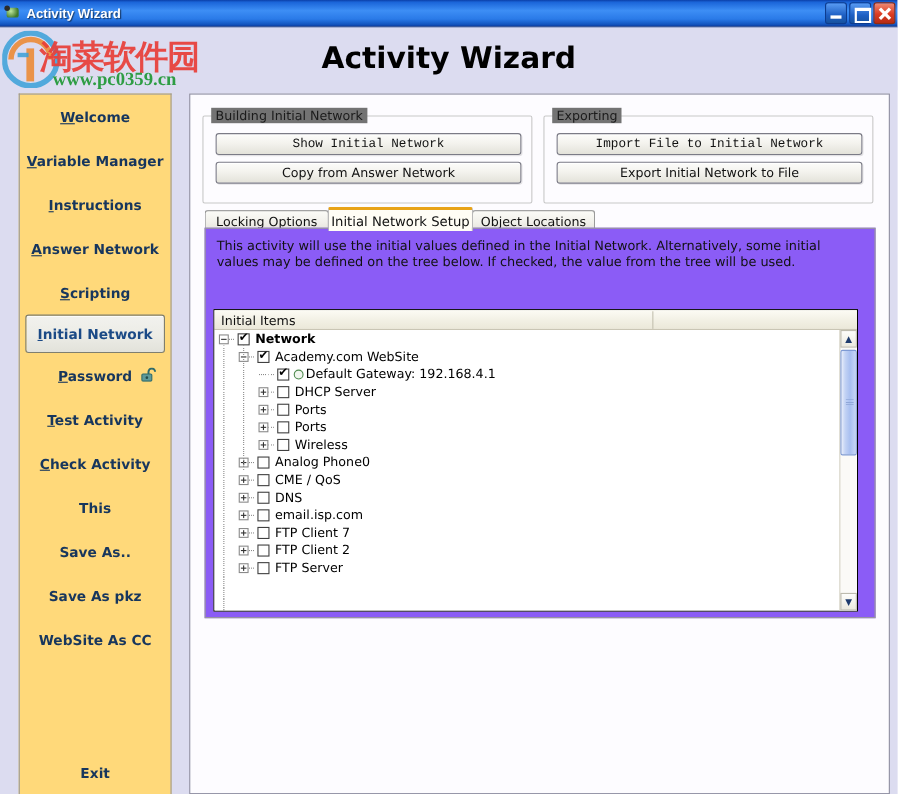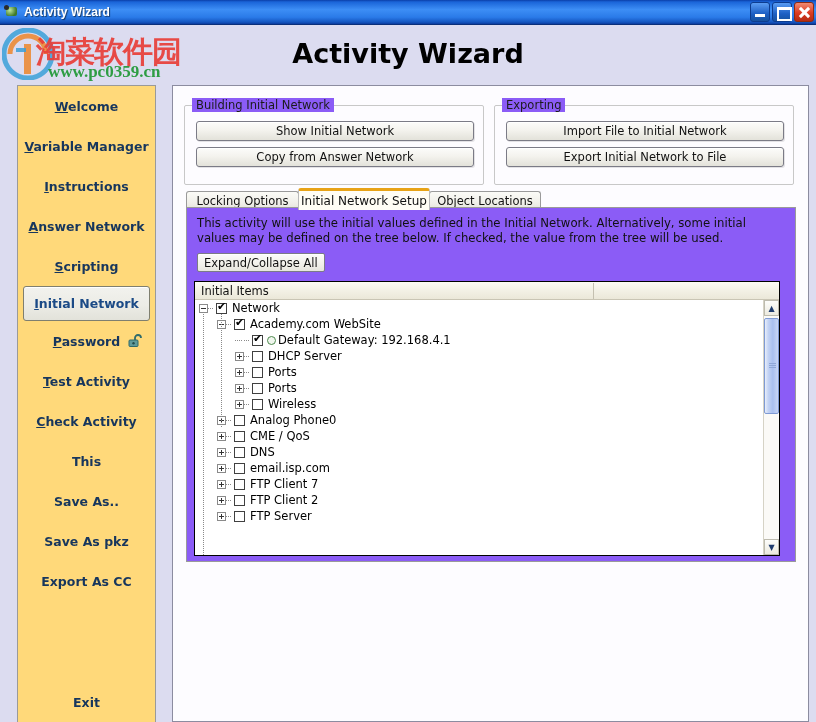--- a/index.html
+++ b/index.html
@@ -131,38 +131,38 @@
     border:1px solid #8c8ca0;
     border-right-color:#8c8ca0;
   }
 
   
   .groupbox{
     position:absolute;border:1px solid #c8c8c8;border-radius:2px;
     background:transparent;
   }
   .groupbox > .gb-title{
-    position:absolute;left:7px;top:-8px;background:#8b5cf6;
+    position:absolute;left:7px;top:-8px;background:#737373;
     padding:0 4px;font-size:11.5px;color:#1b1b1b;
     font-family:"DejaVu Sans", sans-serif;white-space:nowrap;
   }
   #gb-building{left:11px;top:19px;width:300px;height:80px;}
   #gb-exporting{left:321px;top:19px;width:300px;height:80px;}
 
   .xpbtn{
     position:absolute;height:20px;
     background:linear-gradient(to bottom,#fcfcfa 0%,#f4f3ee 45%,#e9e8e1 80%,#e3e2da 100%);
     border:1px solid #7b7b86;border-radius:3px;
     box-shadow:inset 0 1px 0 #ffffff, 1px 1px 0 rgba(0,0,0,.10);
     font-family:"DejaVu Sans", sans-serif;
     font-size:11.5px;color:#111;cursor:pointer;
     display:flex;align-items:center;justify-content:center;
     white-space:nowrap;
   }
-  .xpbtn.b1{left:11px;top:15px;width:278px;}
+  .xpbtn.b1{left:11px;top:15px;width:278px;font-family:Liberation Mono, monospace;}
   .xpbtn.b2{left:11px;top:41px;width:278px;}
 
   
   #tabstrip{
     position:absolute;left:13px;top:102px;width:610px;height:20px;
   }
   .tab{
     position:absolute;top:3px;height:18px;
     background:linear-gradient(to bottom,#fbfbf7 0%,#f1f0ea 60%,#e6e5dd 100%);
     border:1px solid #9a9a9a;border-bottom:none;
@@ -359,21 +359,21 @@
     <div class="side-item">
       <span>This</span>
     </div>
     <div class="side-item">
       <span>Save As..</span>
     </div>
     <div class="side-item">
       <span>Save As pkz</span>
     </div>
     <div class="side-item">
-      <span>Export As CC</span>
+      <span>WebSite As CC</span>
     </div>
     <div id="side-spacer"></div>
 <div class="side-item exit">
       <span>Exit</span>
     </div>
   </div>
 
 <div id="main">
 
   <div class="groupbox" id="gb-building">
@@ -395,30 +395,29 @@
       <div class="tab active" style="left: 112px; width: 132px;">
         <span>Initial Network Setup</span>
       </div>
       <div class="tab" style="left: 243px; width: 112px;">
         <span>Object Locations</span>
       </div>
     </div>
 
   <div id="tabpanel">
     <div id="tp-text">This activity will use the initial values defined in the Initial Network. Alternatively, some initial values may be defined on the tree below. If checked, the value from the tree will be used.</div>
-    <div id="expand-btn">Expand/Collapse All</div>
 
     <div id="treewrap">
       <div id="tree-header">
         <div class="col1">Initial Items</div>
         <div class="divider"></div>
       </div>
       <div id="tree-body">
         <div id="tree-rows">
-            <div class="trow" style="padding-left: 4px;">
+            <div class="trow" style="padding-left: 4px; font-weight: bold;">
               <div class="expander"></div>
               <div class="connector"></div>
               <div class="cb checked"></div>
               <span class="tlabel">Network</span>
             </div>
             <div class="trow" style="padding-left: 22px;">
               <div class="expander"></div>
               <div class="connector"></div>
               <div class="cb checked"></div>
               <span class="tlabel">Academy.com WebSite</span>

